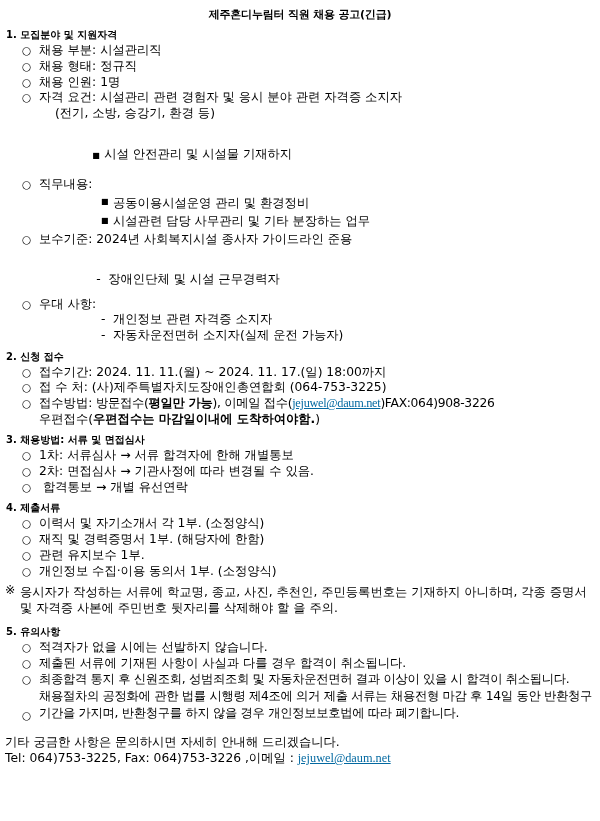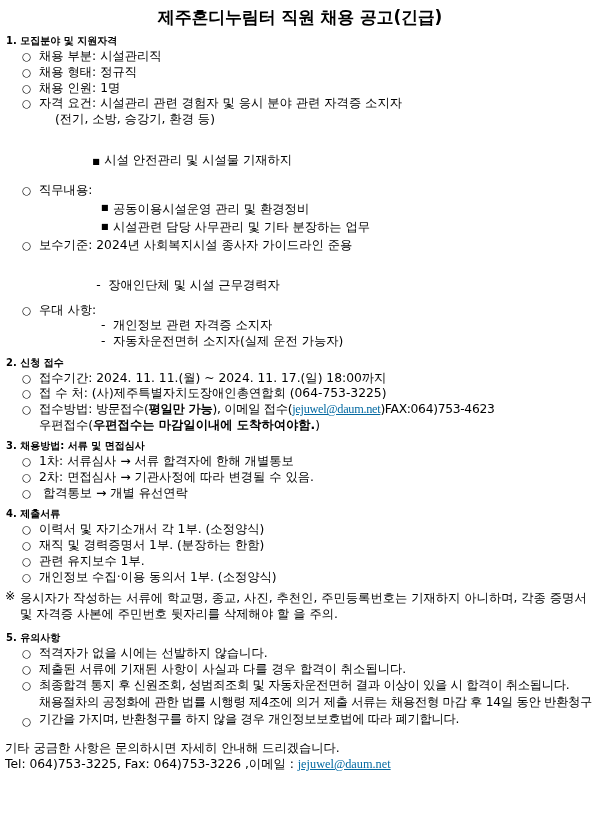--- a/index.html
+++ b/index.html
@@ -18,21 +18,21 @@
   }
   .page {
     position: relative;
     width: 600px;
     height: 821px;
     padding: 0;
     box-sizing: border-box;
   }
   .doc-title {
     text-align: center;
-    font-size: 17px;
+    font-size: 11px;
     font-weight: bold;
     margin-top: 9px;
     margin-bottom: 10px;
     letter-spacing: -0.2px;
   }
   .section {
     margin-bottom: 2px;
   }
   .section-head {
     font-weight: bold;
@@ -188,21 +188,21 @@
       <span class="val">&nbsp;<span>2024. 11. 11.(월) ~ 2024. 11. 17.(일) 18:00까지</span></span>
     </div>
     <div class="row lvl1">
       <span class="bullet circle"></span>
       <span class="label">접 수 처:</span>
       <span class="val">&nbsp;<span>(사)제주특별자치도장애인총연합회 (064-753-3225)</span></span>
     </div>
     <div class="row lvl1">
       <span class="bullet circle"></span>
       <span class="label">접수방법:</span>
-      <span class="val tight">&nbsp;<span>방문접수(</span><span class="b">평일만 가능</span><span>), 이메일 접수(</span><span class="link">jejuwel@daum.net</span><span>)FAX:064)753-4623</span></span>
+      <span class="val tight">&nbsp;<span>방문접수(</span><span class="b">평일만 가능</span><span>), 이메일 접수(</span><span class="link">jejuwel@daum.net</span><span>)FAX:064)908-3226</span></span>
     </div>
     <div class="row lvl2">
       <span class="val"><span>우편접수(</span><span class="b">우편접수는 마감일이내에 도착하여야함.</span><span>)</span></span>
     </div>
   </div>
 
   <div class="section">
     <div class="section-head">
       <span>3.</span>
       <span>채용방법: 서류 및 면접심사</span>
@@ -227,21 +227,21 @@
     <div class="section-head">
       <span>4.</span>
       <span>제출서류</span>
     </div>
     <div class="row lvl1">
       <span class="bullet circle"></span>
       <span class="val">이력서 및 자기소개서 각 1부. (소정양식)</span>
     </div>
     <div class="row lvl1">
       <span class="bullet circle"></span>
-      <span class="val">재직 및 경력증명서 1부. (분장하는 한함)</span>
+      <span class="val">재직 및 경력증명서 1부. (해당자에 한함)</span>
     </div>
     <div class="row lvl1">
       <span class="bullet circle"></span>
       <span class="val">관련 유지보수 1부.</span>
     </div>
     <div class="row lvl1">
       <span class="bullet circle"></span>
       <span class="val">개인정보 수집·이용 동의서 1부. (소정양식)</span>
     </div>
     <div class="note-star">

